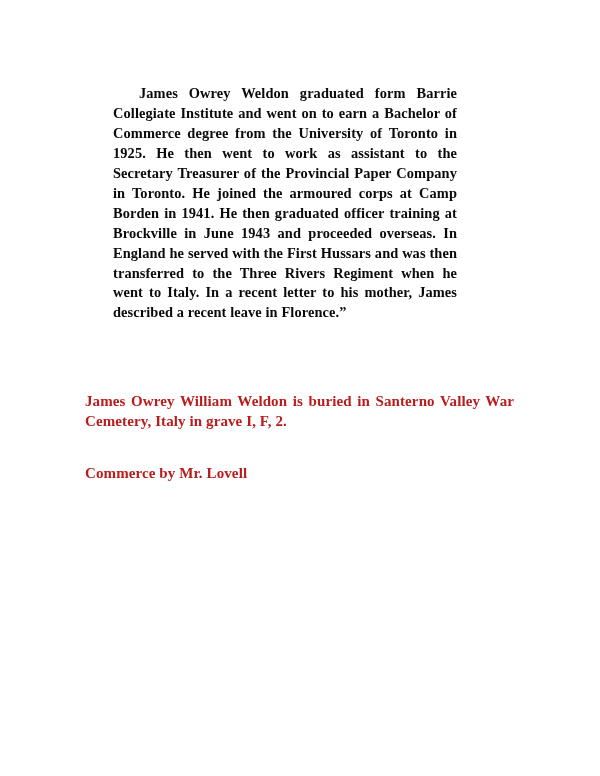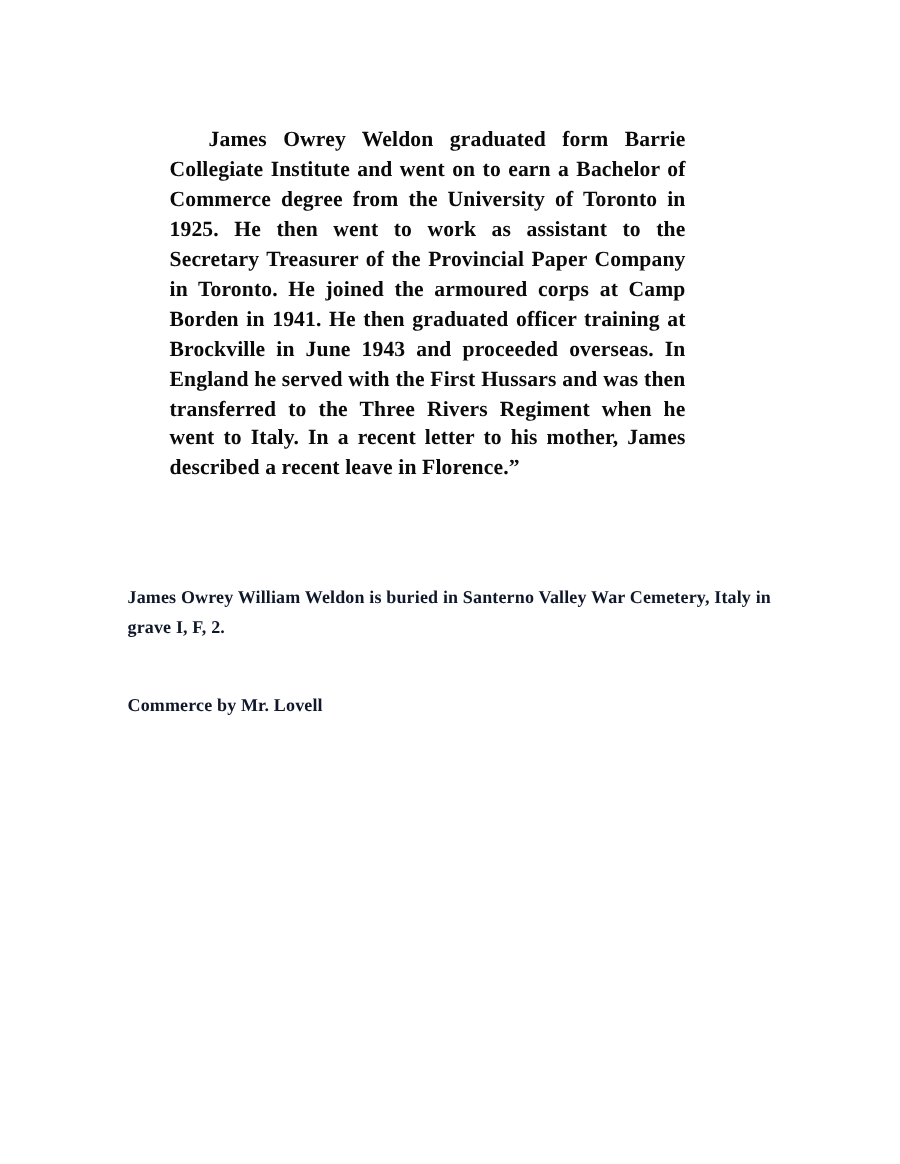--- a/index.html
+++ b/index.html
@@ -42,27 +42,27 @@
     word-spacing: 0px;
     text-indent: 26px;
     color: #0a0a0a;
   }
 
   
   .body-para {
     position: absolute;
     left: 85px;
     width: 429px;
-    font-size: 12px;
+    font-size: 15px;
     font-weight: bold;
     line-height: 19.9px;
     text-align: justify;
     text-justify: inter-word;
     letter-spacing: 0.1px;
-    color: #0f172a;
+    color: #b91c1c;
   }
 
   .burial-para {
     top: 377px;
   }
 
   .research-para {
     top: 449px;
     text-align: left;
   }

